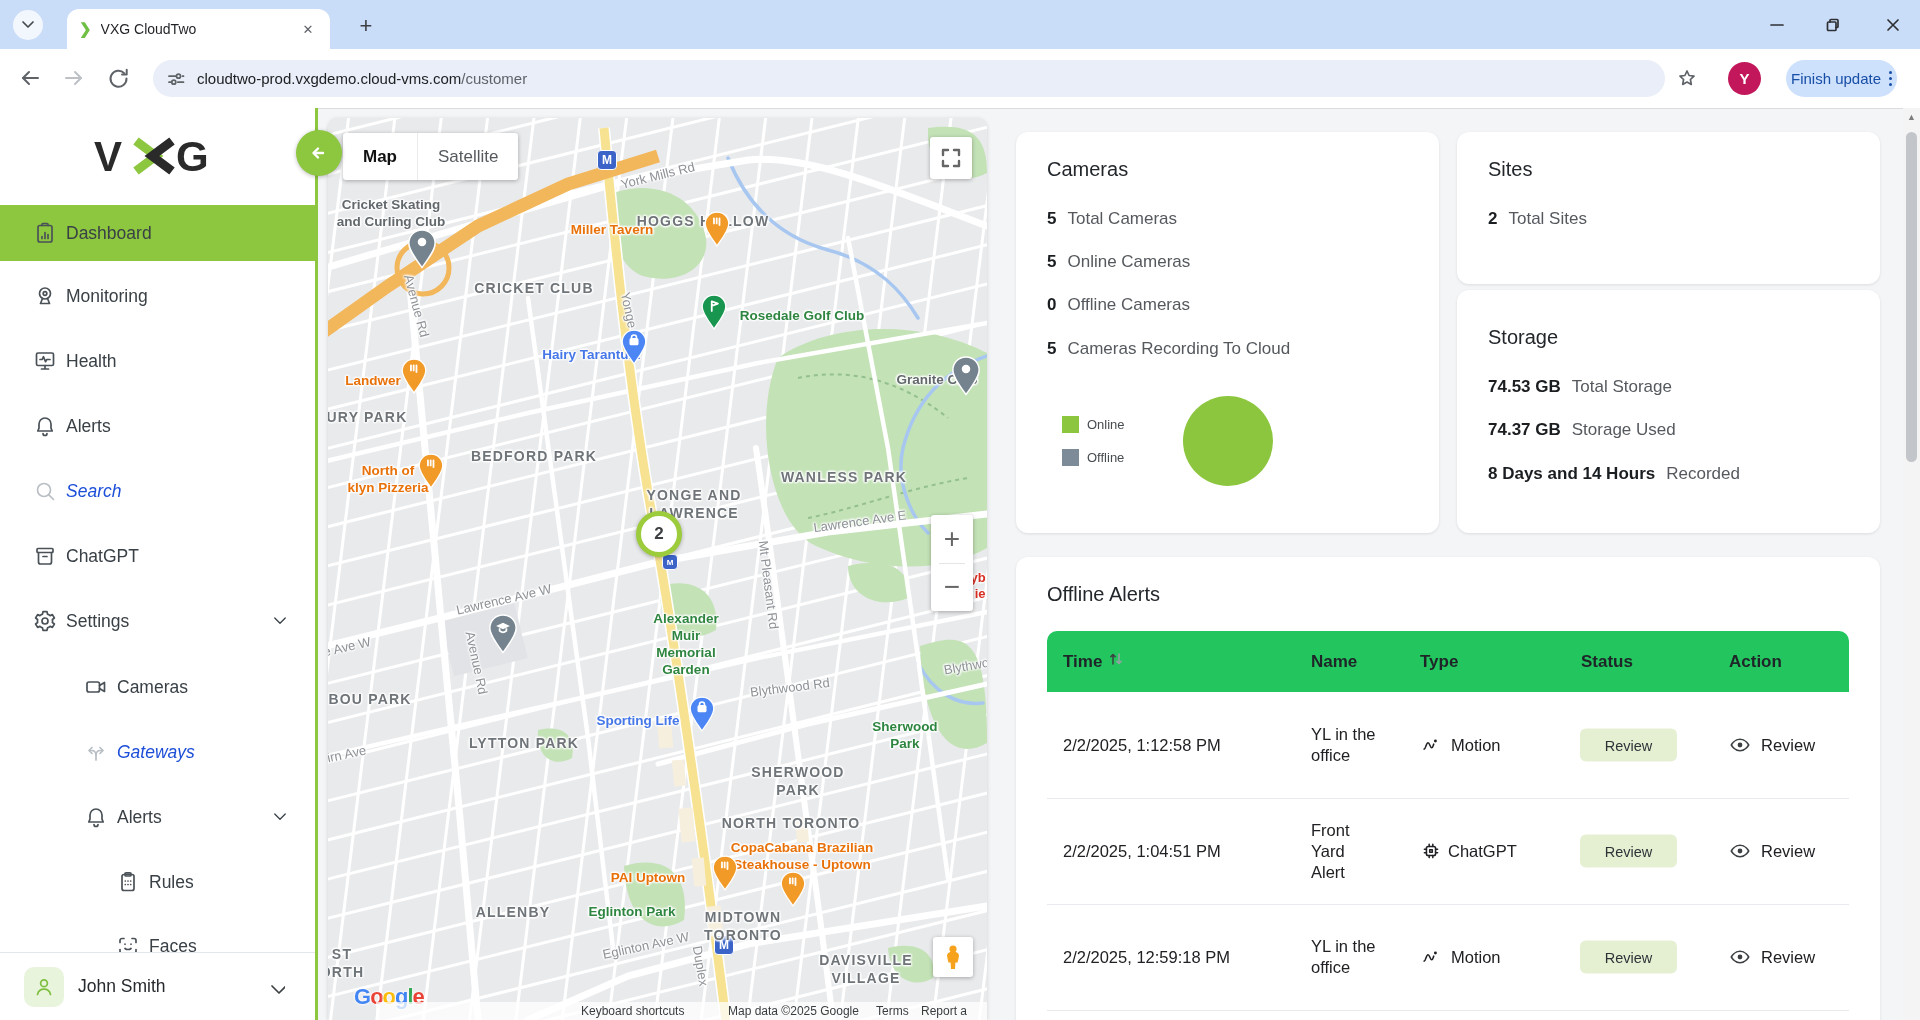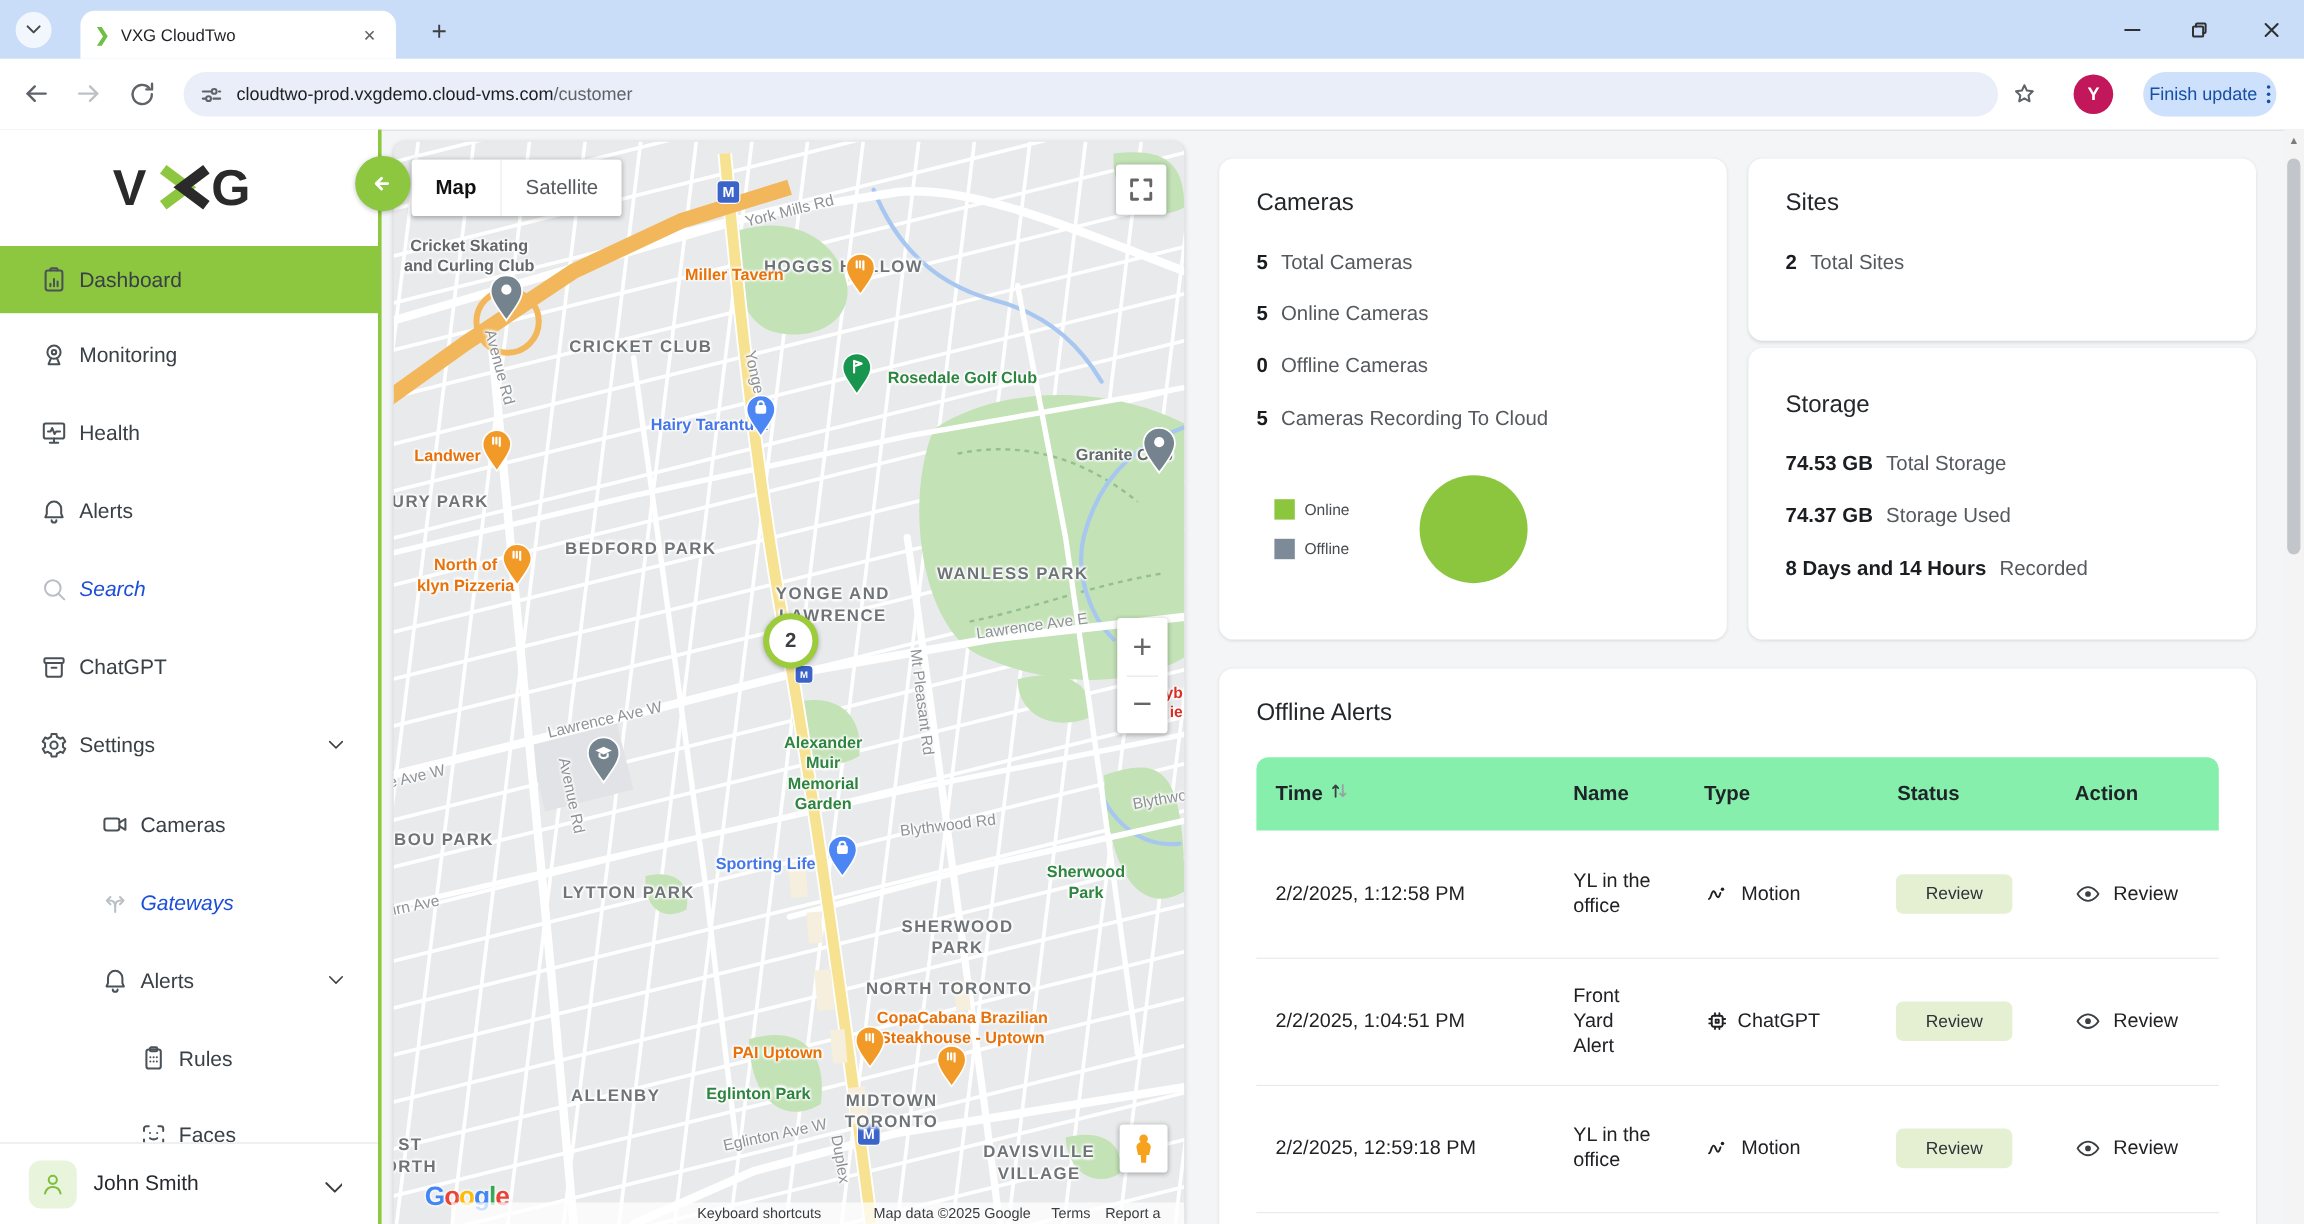--- a/index.html
+++ b/index.html
@@ -72,21 +72,21 @@
   .glogo{position:absolute;left:26px;bottom:10px;z-index:3;font-size:22px;font-weight:600;letter-spacing:-1px;text-shadow:0 0 3px #fff,0 0 3px #fff;}
   
   .card{position:absolute;background:#fff;border-radius:12px;box-shadow:0 1px 3px rgba(0,0,0,.1);}
   .card .ttl{position:absolute;left:31px;font-size:20px;font-weight:500;color:#23272B;}
   .crow{position:absolute;left:31px;font-size:17px;color:#55595E;white-space:nowrap;}
   .crow b{color:#1B1E21;font-weight:bold;margin-right:11px;}
   .legend{position:absolute;left:46px;display:flex;align-items:center;gap:8px;font-size:13px;color:#474C50;}
   .legend .sq{width:17px;height:17px;}
   .donut{position:absolute;border-radius:50%;}
   
-  .thead{position:absolute;left:31px;top:74px;width:802px;height:61px;background:#86efac;border-radius:10px 10px 0 0;text-align:right;}
+  .thead{position:absolute;left:31px;top:74px;width:802px;height:61px;background:#22c55e;border-radius:10px 10px 0 0;text-align:right;}
   .thead .hc{position:absolute;top:0;height:61px;display:flex;align-items:center;font-size:17px;font-weight:bold;color:#1F2428;gap:6px;}
   .trow{position:absolute;left:31px;width:802px;height:106px;border-bottom:1px solid #E8EAED;}
   .tc{position:absolute;top:0;height:100%;display:flex;align-items:center;font-size:16.5px;color:#202124;}
   .tc.name{width:70px;line-height:21px;}
   .chip{position:absolute;left:533px;top:50%;transform:translateY(-50%);width:97px;height:33px;background:#E5F0D3;border-radius:6px;display:flex;align-items:center;justify-content:center;font-size:14.5px;color:#2E3338;}
   .act{position:absolute;left:682px;top:0;height:100%;display:flex;align-items:center;gap:10px;font-size:16.5px;color:#202124;}
   
   .pgsb{position:absolute;right:0;top:108px;width:17px;bottom:0;background:#F4F4F4;z-index:7;}
   .pgsb .up{position:absolute;top:4px;left:4px;font-size:9px;color:#7D7D7D;}
   .pgsb .thumb{position:absolute;left:3px;top:24px;width:11px;height:330px;background:#C2C5C9;border-radius:6px;}

